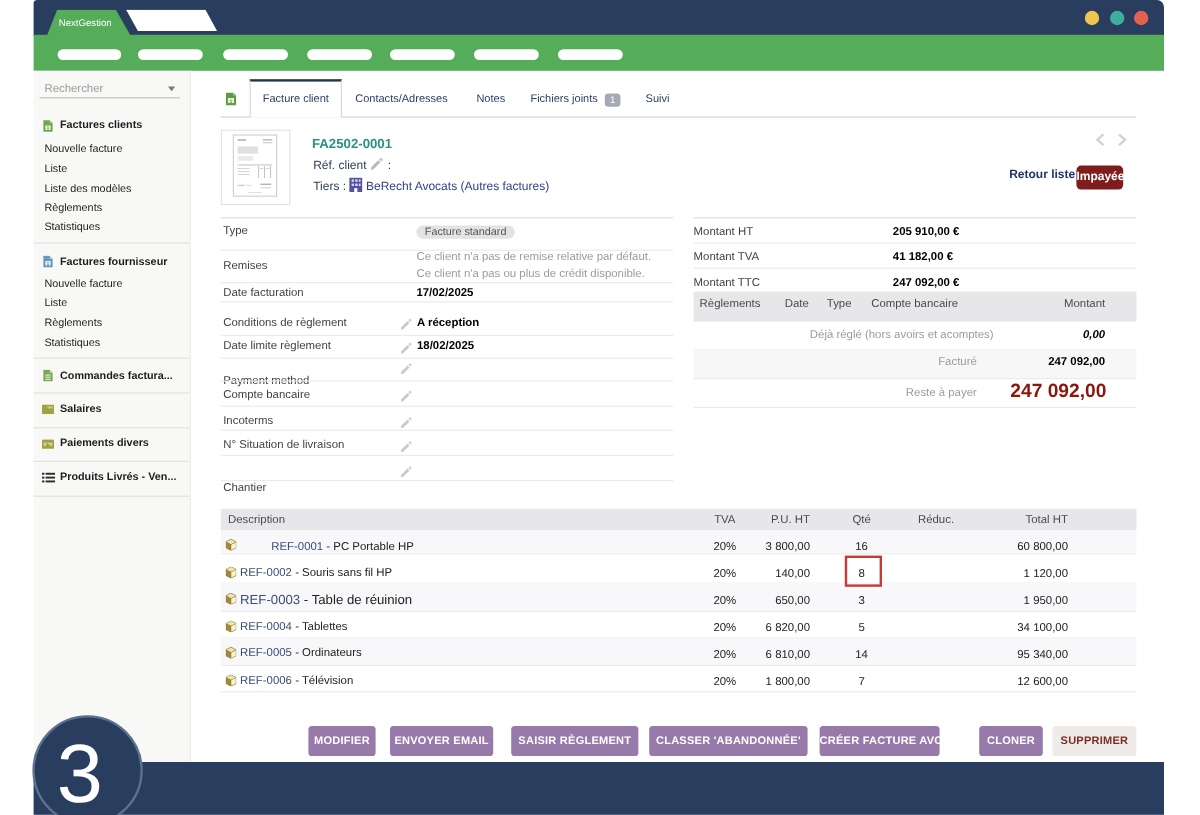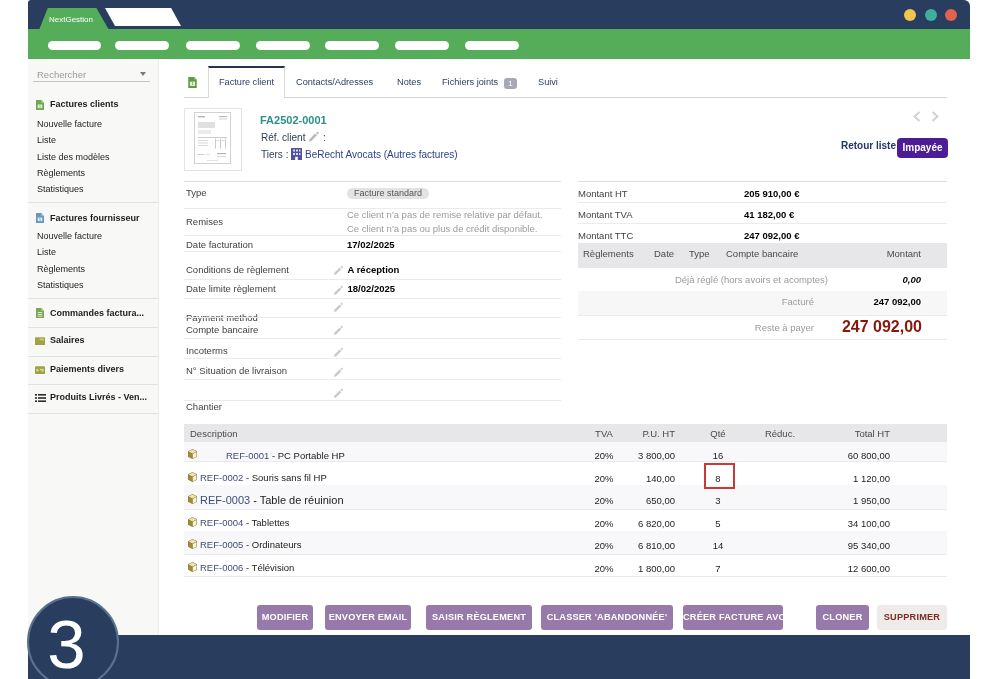--- a/index.html
+++ b/index.html
@@ -164,21 +164,21 @@
         <rect x="4.2" y="8.8" width="2.6" height="3.2" fill="#fff"></rect>
       </g>
     </svg> <span style="color:#31428a;">BeRecht Avocats (Autres factures)</span></div>
 <div class="a bold" style="left:841px; top:111px; font-size:10px; color:#22356b;margin-top:29px;">Retour liste</div>
 <svg class="a" style="left:913px; top:111px;" width="8" height="11" viewBox="0 0 8 11">
     <polyline points="6.5,1 1.5,5.5 6.5,10" fill="none" stroke="#d2d2d2" stroke-width="2"></polyline>
   </svg>
 <svg class="a" style="left:931px; top:111px;" width="8" height="11" viewBox="0 0 8 11">
     <polyline points="1.5,1 6.5,5.5 1.5,10" fill="none" stroke="#d2d2d2" stroke-width="2"></polyline>
   </svg>
-<div class="a bold" style="left:897px; top:138px; width:51px; height:19.5px; background:#4c1d95; border-radius:4px; color:#fff; font-size:10px; text-align:center; line-height:19px;">Impayée</div>
+<div class="a bold" style="left:897px; top:138px; width:39px; height:19.5px; background:#7f1d1d; border-radius:4px; color:#fff; font-size:10px; text-align:center; line-height:19px;">Impayée</div>
 
 <div class="a" style="left:184px; top:180.5px; width:377px; height:1px; background:#dedede;"></div>
 <div class="a" style="left:578px; top:180.5px; width:369px; height:1px; background:#dedede;"></div>
 
 <div class="a lbl" style="left:186px; top:186.5px;">Type</div>
 <div class="a" style="left:347px; top:187.5px; height:11.5px; padding:0 7px; background:#e3e3e3; border-radius:6px; font-size:9px; color:#555; line-height:11.5px;">Facture standard</div>
 <div class="a rowline" style="left:184px; top:207.5px; width:377px;"></div>
 <div class="a lbl" style="left:186px; top:215.5px;">Remises</div>
 <div class="a" style="left:347px; top:208px; font-size:9.5px; color:#9b9b9b; line-height:14px;">Ce client n'a pas de remise relative par défaut.<br>Ce client n'a pas ou plus de crédit disponible.</div>
 <div class="a rowline" style="left:184px; top:234.5px; width:377px;"></div>

